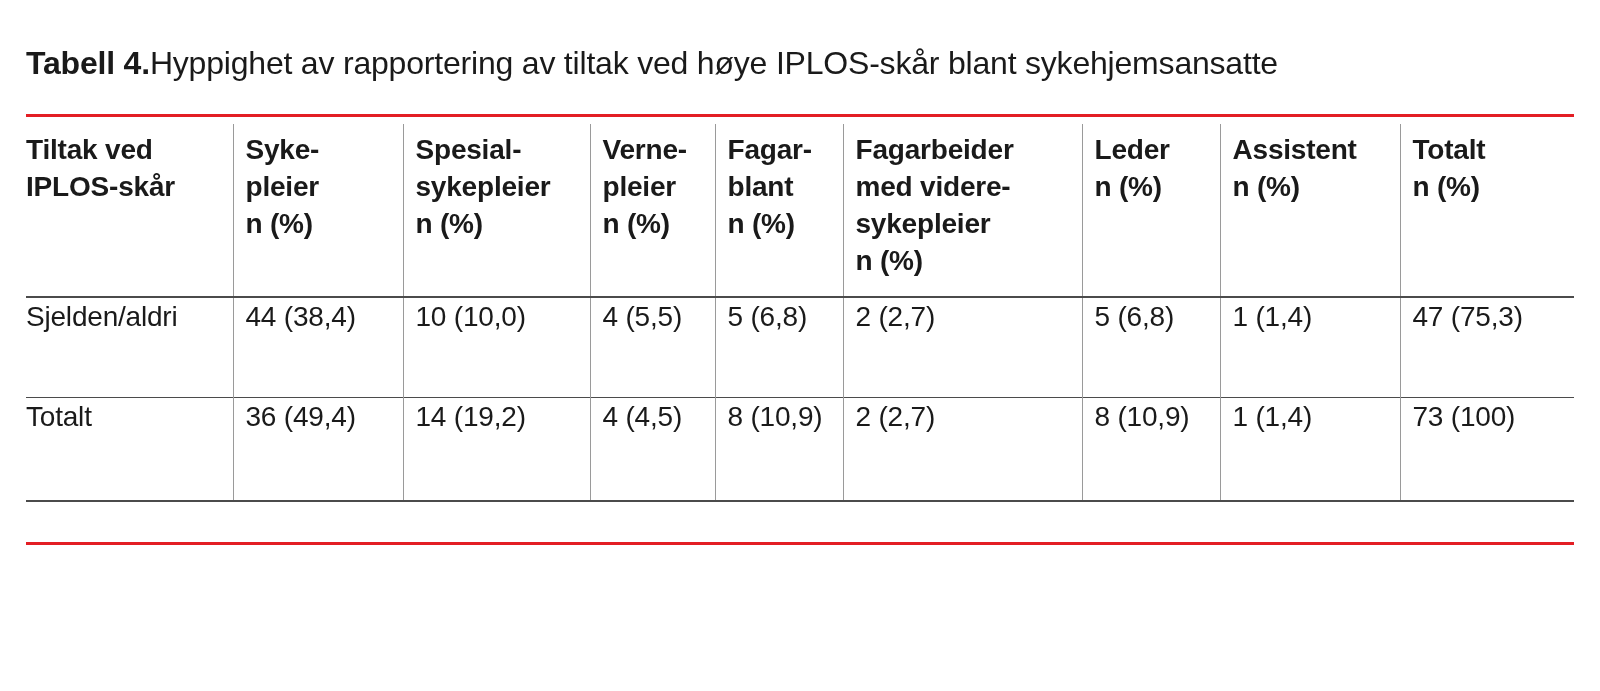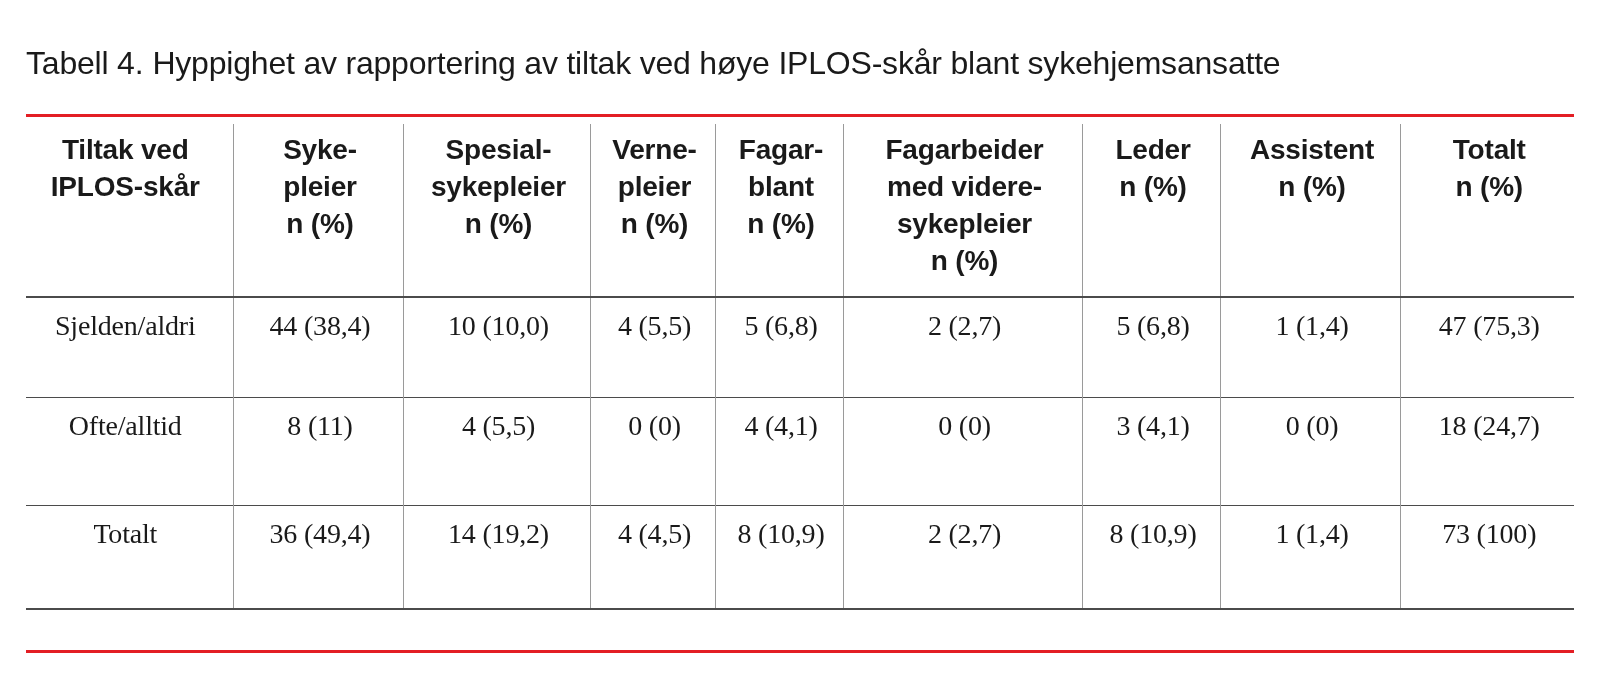--- a/index.html
+++ b/index.html
@@ -14,39 +14,39 @@
     width:1600px;height:691px;overflow:hidden;
     font-family:"Liberation Sans","DejaVu Sans",sans-serif;
     color:var(--txt);
   }
   .page{width:1600px;height:691px;padding:0 26px;background:#fff;}
   .title{
     margin-top:44px;
     font-size:32px;line-height:1.2;font-weight:400;
     letter-spacing:-0.2px;
   }
-  .title .bold{font-weight:400;margin-right:9px;}
+  .title .bold{font-weight:700;}
   .rule{height:3px;background:var(--red);border:0;}
   .rule-top{margin-top:32px;}
   .rule-bottom{margin-top:40px;}
   table{
     margin-top:7px;
     width:1548px;table-layout:fixed;border-collapse:collapse;
     font-size:28px;line-height:1.32;letter-spacing:-0.2px;
   }
   th,td{
-    vertical-align:top;text-align:center;
+    vertical-align:top;text-align:left;
     border-left:1px solid var(--lite);
     padding:8px 8px 0 12px;
   }
   th.c0,td.c0{border-left:none;padding-left:0;}
   thead th{font-weight:700;white-space:pre-line;}
   thead tr{height:173px;border-bottom:2px solid var(--dark);}
   tbody th{font-weight:400;}
-  tbody td,tbody th{padding-top:10px;font-family:Liberation Serif, serif;}
+  tbody td,tbody th{padding-top:1px;}
   tbody tr{border-bottom:1.5px solid var(--dark);}
   tbody tr.r0{height:100px;}
   tbody tr.r1{height:108px;}
   tbody tr.r2{height:104px;border-bottom:2px solid var(--dark);}
 </style>
 </head>
 <body>
 
 <div class="page">
 
@@ -99,31 +99,20 @@
         <th class="c0" scope="row">Sjelden/aldri</th>
         <td>44 (38,4)</td>
         <td>10 (10,0)</td>
         <td>4 (5,5)</td>
         <td>5 (6,8)</td>
         <td>2 (2,7)</td>
         <td>5 (6,8)</td>
         <td>1 (1,4)</td>
         <td>47 (75,3)</td>
       </tr>
-      <tr class="r1">
-        <th class="c0" scope="row">Ofte/alltid</th>
-        <td>8 (11)</td>
-        <td>4 (5,5)</td>
-        <td>0 (0)</td>
-        <td>4 (4,1)</td>
-        <td>0 (0)</td>
-        <td>3 (4,1)</td>
-        <td>0 (0)</td>
-        <td>18 (24,7)</td>
-      </tr>
       <tr class="r2">
         <th class="c0" scope="row">Totalt</th>
         <td>36 (49,4)</td>
         <td>14 (19,2)</td>
         <td>4 (4,5)</td>
         <td>8 (10,9)</td>
         <td>2 (2,7)</td>
         <td>8 (10,9)</td>
         <td>1 (1,4)</td>
         <td>73 (100)</td>

